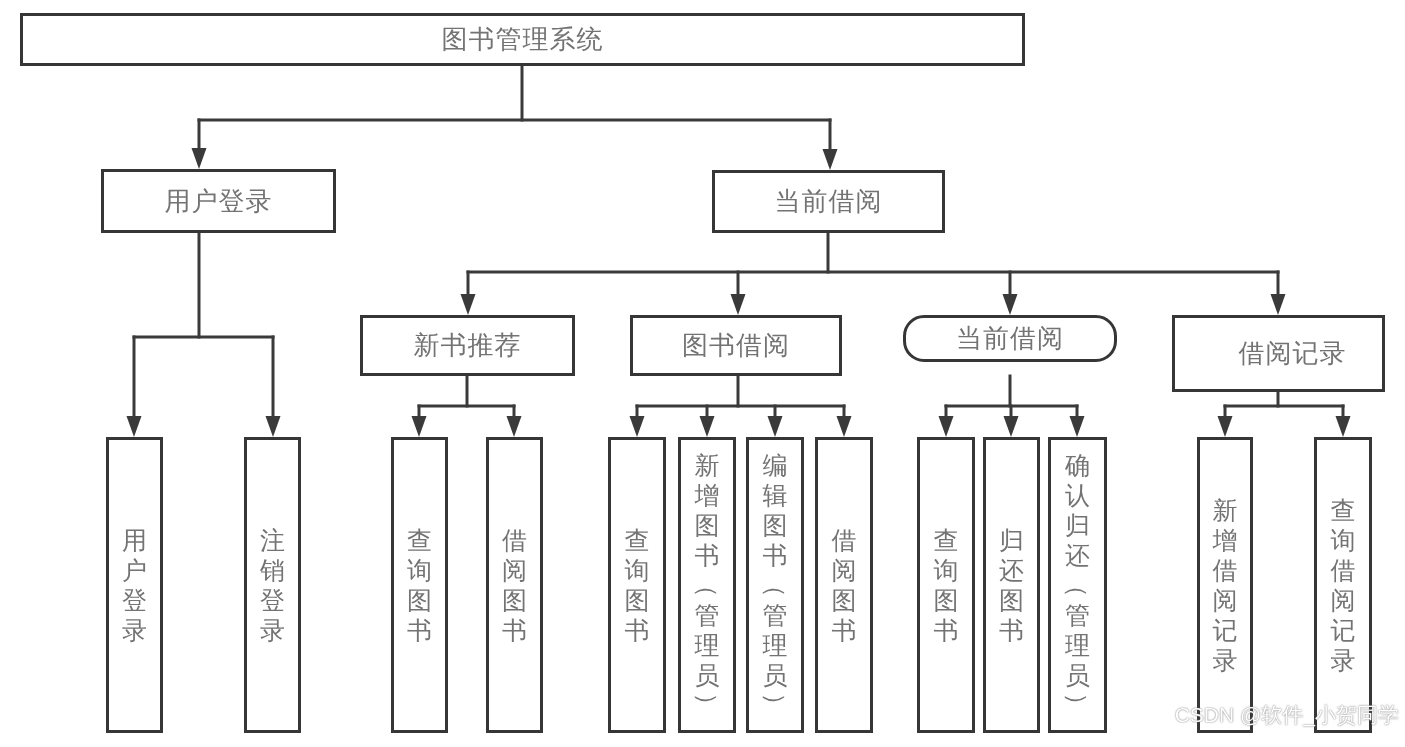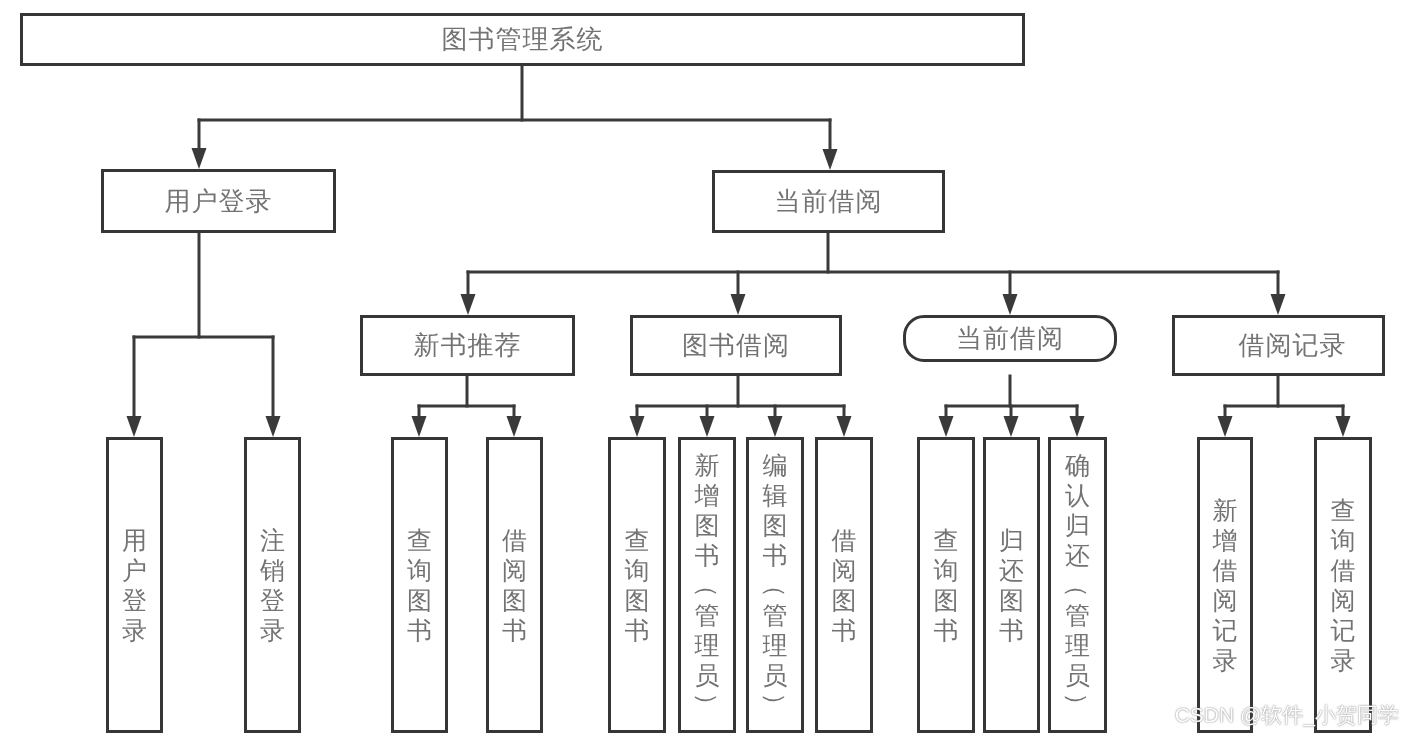--- a/index.html
+++ b/index.html
@@ -44,21 +44,21 @@
   .vchar.rot { transform: rotate(90deg); }
 
   
   #n-root            { left: 20px;   top: 13px;  width: 1005px; height: 53px; }
   #n-user-login-mod  { left: 82px;   top: 169px; width: 235px;  height: 64px; margin-left: 19px; }
   #n-book-mgmt       { left: 712px;  top: 170px; width: 233px;  height: 63px; }
 
   #n-new-book-rec    { left: 360px;  top: 315px; width: 215px;  height: 61px; }
   #n-book-borrow     { left: 630px;  top: 315px; width: 212px;  height: 61px; }
   #n-current-borrow  { left: 903px;  top: 315px; width: 214px;  height: 47px; border-radius: 21px; }
-  #n-borrow-records  { left: 1172px; top: 315px; width: 213px;  height: 61px; padding-left: 28px; }
+  #n-borrow-records  { left: 1172px; top: 315px; width: 213px;  height: 77px; padding-left: 28px; }
 
   .leaf { top: 437px; height: 296px; }
   #n-login           { left: 106px;  width: 57px; }
   #n-logout          { left: 244px;  width: 57px; }
   #n-rec-query       { left: 391px;  width: 57px; }
   #n-rec-borrow      { left: 486px;  width: 57px; }
   #n-bb-query        { left: 608px;  width: 58px; }
   #n-bb-add          { left: 678px;  width: 58px; }
   #n-bb-edit         { left: 746px;  width: 58px; }
   #n-bb-borrow       { left: 815px;  width: 58px; }

